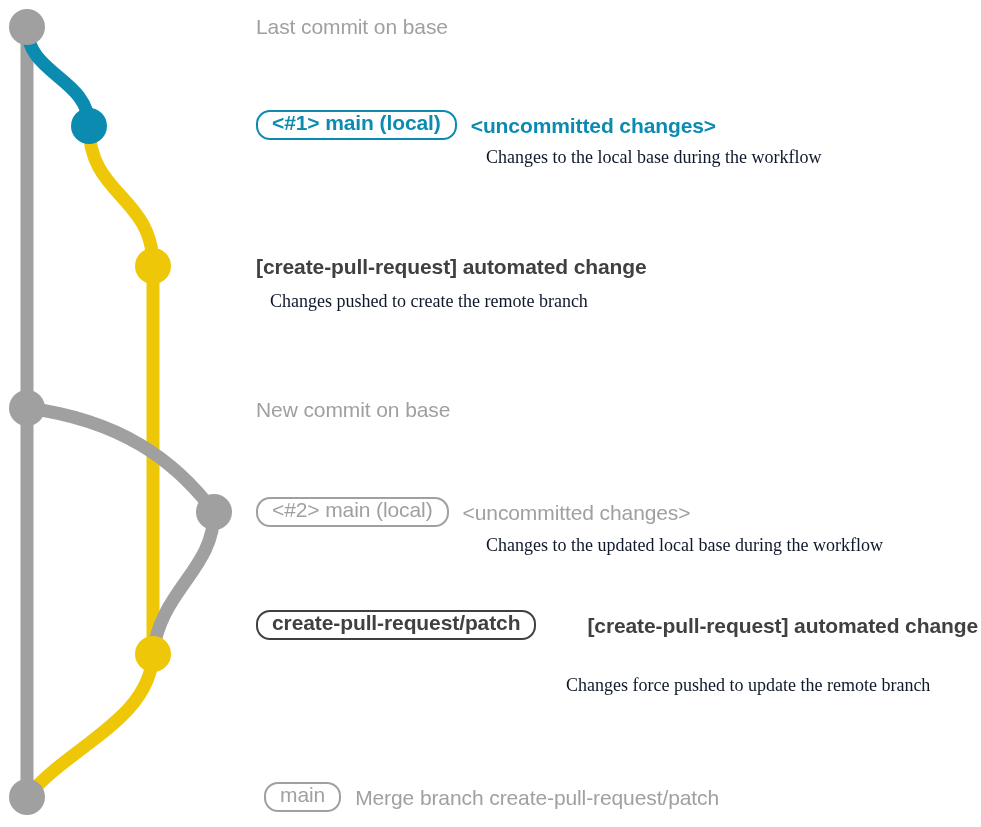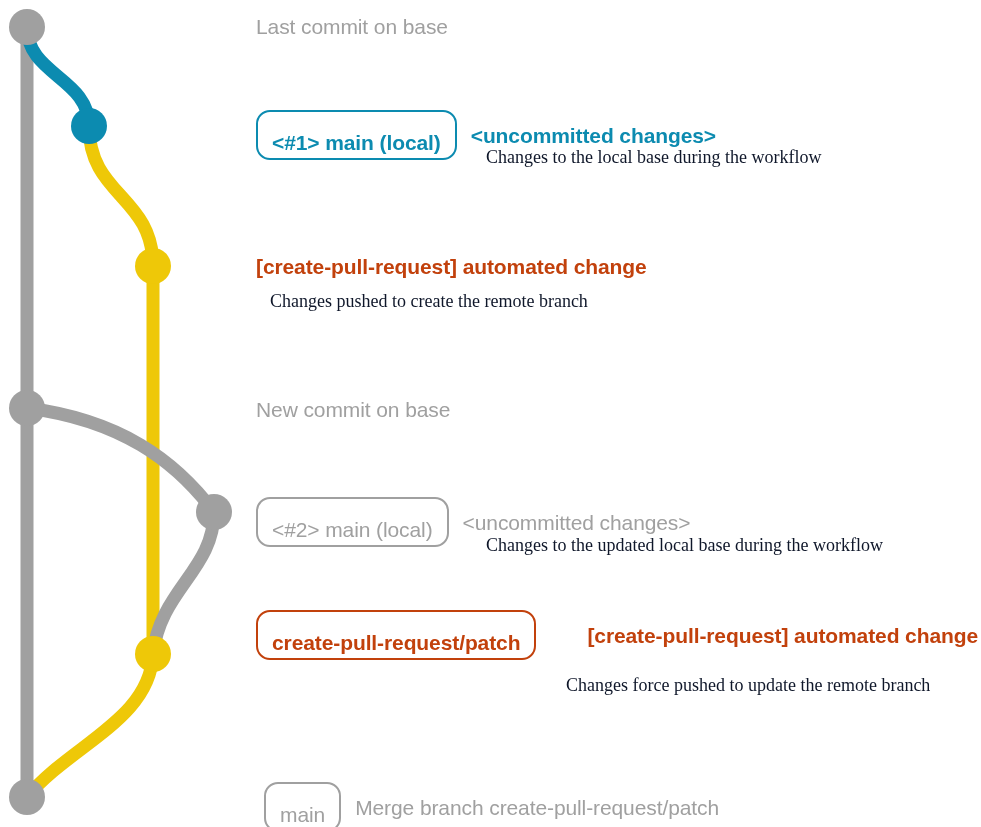--- a/index.html
+++ b/index.html
@@ -39,21 +39,21 @@
     position: absolute;
     display: flex;
     align-items: center;
     white-space: nowrap;
   }
 
   .badge {
     display: inline-block;
     border: 2px solid currentColor;
     border-radius: 14px;
-    padding: 20px 14px 5px 14px;
+    padding: 0 14px 5px 14px;
     font-size: 21px;
     line-height: 1;
     letter-spacing: -0.1px;
   }
   .badge.bold { font-weight: bold; }
 
   .subject {
     font-size: 21px;
     line-height: 1;
     letter-spacing: -0.1px;
@@ -71,21 +71,21 @@
     position: absolute;
     font-family: "Liberation Serif", serif;
     font-size: 18px;
     line-height: 1;
     color: #0f172a;
     white-space: nowrap;
   }
 
   
   .c-teal   { color: #0c8bb0; }
-  .c-yellow { color: #c2410c; }
+  .c-yellow { color: #404040; }
   .c-gray   { color: #a0a0a0; }
   .gap-md { margin-left: 14px; }
 </style>
 </head>
 <body>
 
 <svg id="graph-canvas" viewBox="0 0 260 827" width="260" height="827" xmlns="http://www.w3.org/2000/svg">
 
   <path d="M 27 27 L 27 408 L 27 797" fill="none" stroke="#a0a0a0" stroke-width="13" stroke-linecap="round"></path>
 

